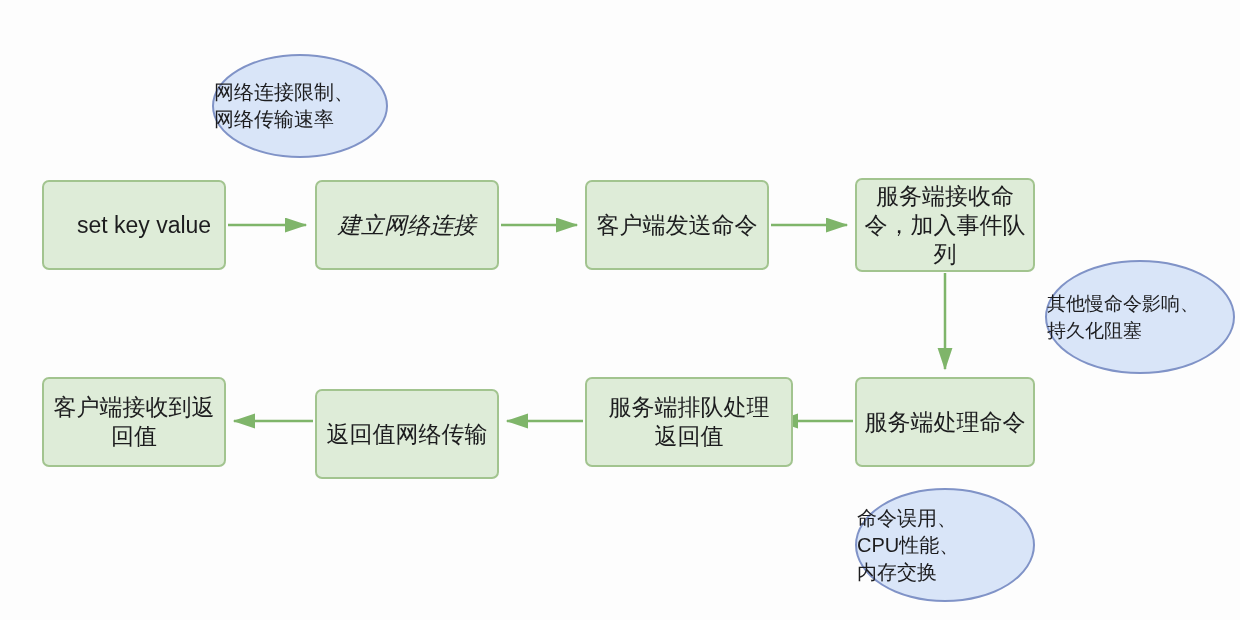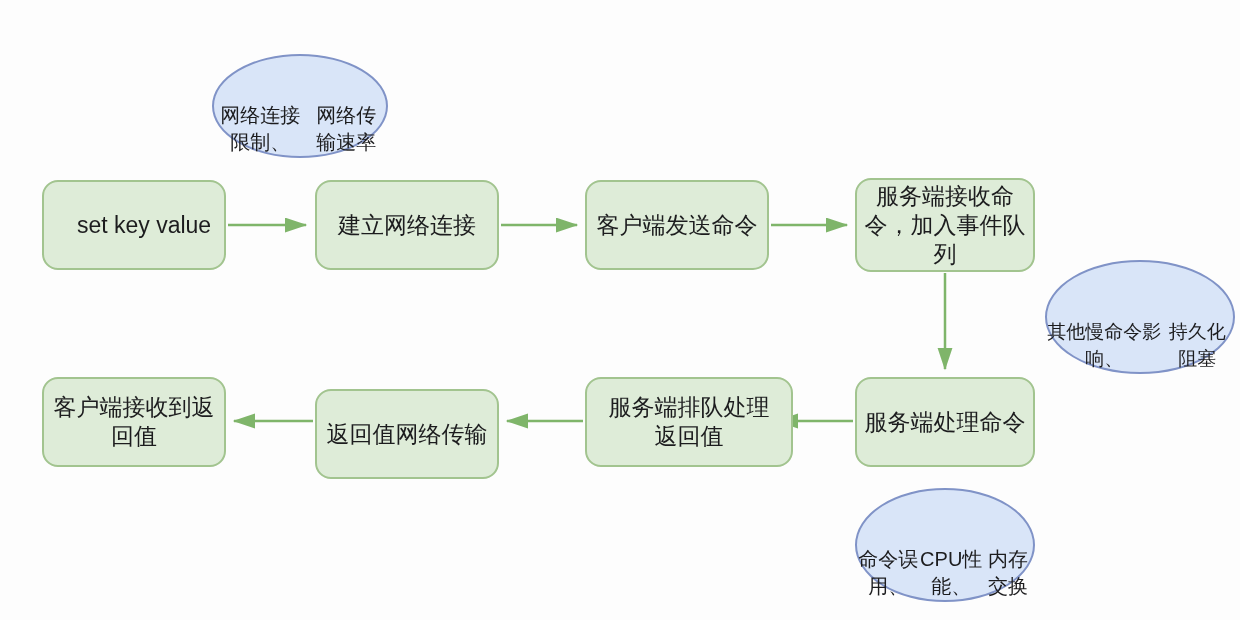--- a/index.html
+++ b/index.html
@@ -13,30 +13,30 @@
     position: relative;
     width: 1240px; height: 620px;
     background: var(--background, #fdfdfd);
   }
   .node {
     position: absolute;
     display: flex; flex-direction: column;
     align-items: center; justify-content: center;
     background: var(--box-fill, #deecd8);
     border: 2.5px solid var(--box-border, #a2c48f);
-    border-radius: 16px;
+    border-radius: 7px;
     color: var(--text, #1c1c1e);
     font-size: 23px;
     line-height: 29px;
     text-align: center;
   }
   .annotation {
     position: absolute;
-    display: flex; 
-    align-items: flex-end; justify-content: center;
+    display: flex; flex-direction: column;
+    align-items: flex-start; justify-content: center;
     background: var(--ellipse-fill, #d9e5f8);
     border: 2px solid var(--ellipse-border, #8093c7);
     border-radius: 50%;
     color: var(--text, #1c1c1e);
     font-size: 20px;
     line-height: 27px;
     text-align: center;
   }
   svg.connectors {
     position: absolute; left: 0; top: 0;
@@ -45,21 +45,21 @@
   }
   svg .edge {
     stroke: var(--arrow, #7fb56a);
     stroke-width: 2.5;
     fill: none;
   }
   svg marker path { fill: var(--arrow, #7fb56a); }
 
   
   .n-set-key    { left: 42px;  top: 180px; width: 184px; height: 90px; padding-left: 20px; }
-  .n-connect    { left: 315px; top: 180px; width: 184px; height: 90px; }
+  .n-connect    { left: 315px; top: 180px; width: 184px; height: 90px; font-style: italic; }
   .n-send       { left: 585px; top: 180px; width: 184px; height: 90px; font-family: Liberation Serif, serif; }
   .n-receive    { left: 855px; top: 178px; width: 180px; height: 94px; }
   .n-process    { left: 855px; top: 377px; width: 180px; height: 90px; }
   .n-queue      { left: 585px; top: 377px; width: 208px; height: 90px; }
   .n-transfer   { left: 315px; top: 377px; width: 184px; height: 90px; margin-top: 12px; }
   .n-client-rcv { left: 42px;  top: 377px; width: 184px; height: 90px; }
 
   .a-network    { left: 212px;  top: 54px;  width: 176px; height: 104px; }
   .a-slowcmd    { left: 1045px; top: 260px; width: 190px; height: 114px; font-size: 19px; font-family: Liberation Serif, serif; }
   .a-misuse     { left: 855px;  top: 488px; width: 180px; height: 114px; }

